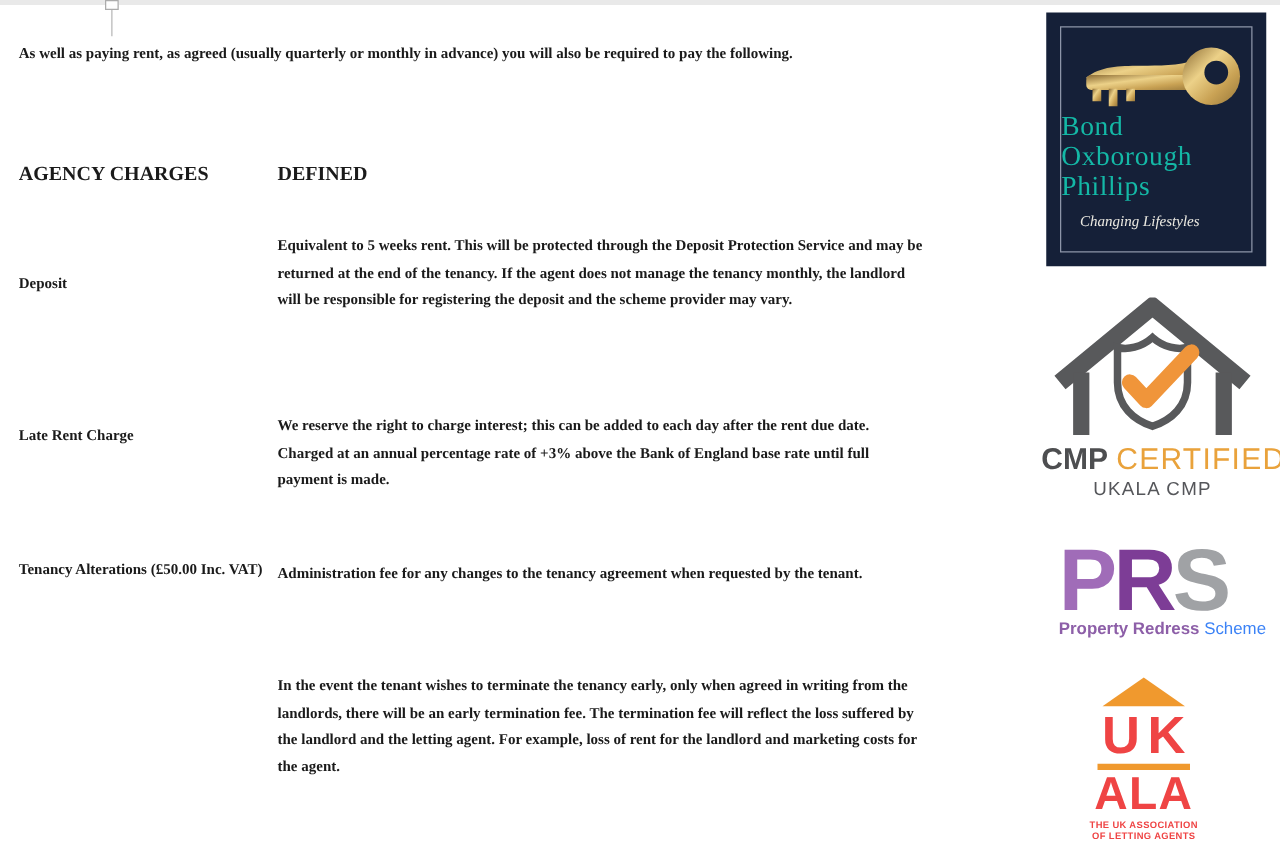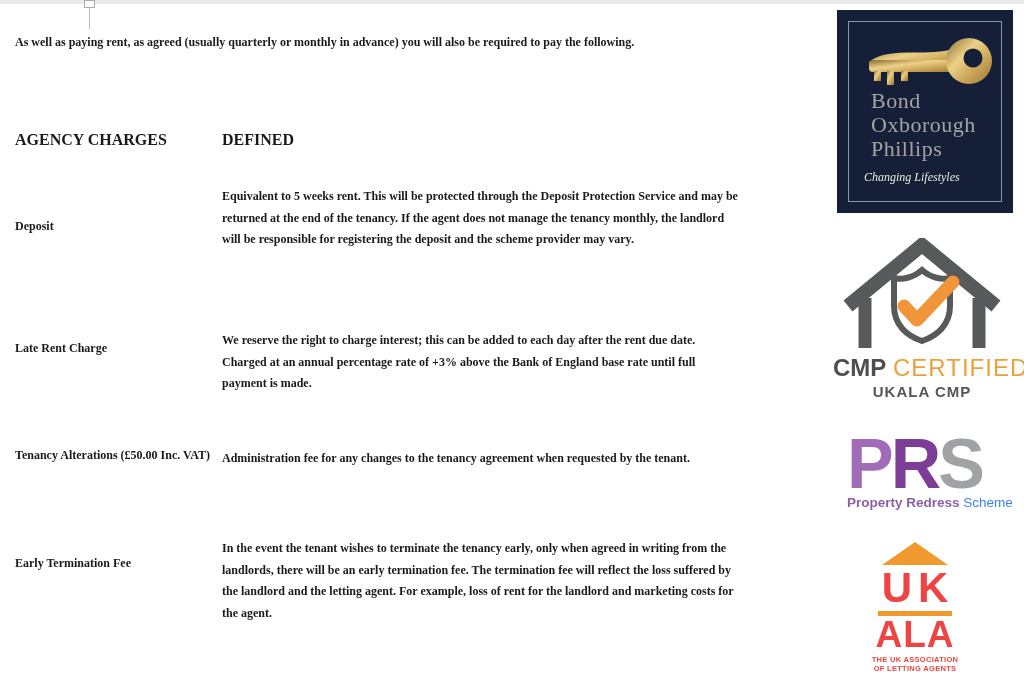--- a/index.html
+++ b/index.html
@@ -22,32 +22,32 @@
   .charge-def { position:absolute; left:222px; width:520px;margin-top:14px; }
   .lbl-1 { top:216px; } .def-1 { top:172px; }
   .lbl-2 { top:338px; } .def-2 { top:316px; }
   .lbl-3 { top:445px; } .def-3 { top:434px; }
   .lbl-4 { top:553px; } .def-4 { top:524px; }
 
   
   .bond { position:absolute; left:837px; top:10px; width:176px; height:203px; background:#152038; }
   .bond-frame { position:absolute; left:11px; top:11px; right:11px; bottom:11px; border:1px solid #8d95a8; }
   .bond-key { position:absolute; left:24px; top:24px; width:132px; height:56px; }
-  .bond-name { position:absolute; left:34px; top:79px; font-size:22px; line-height:24px;
-               letter-spacing:0.5px; color:#a3a3a3; font-weight:400; }
+  .bond-name { position:absolute; left:12px; top:79px; font-size:22px; line-height:24px;
+               letter-spacing:0.5px; color:#14b8a6; font-weight:400; }
   .bond-tagline { position:absolute; left:27px; top:160px; font-size:12px; font-style:italic; color:#eceae2; }
 
   
   .cmp { position:absolute; left:833px; top:238px; width:178px; text-align:center;
          font-family:"Liberation Sans","DejaVu Sans",sans-serif; }
   .cmp-house { width:176px; height:114px; display:block; margin:0 auto; }
   .cmp-title { margin-top:2px; font-size:24px; white-space:nowrap; letter-spacing:0; }
   .cmp-title .b { font-weight:800; color:#4d4e50; }
   .cmp-title .l { font-weight:400; color:#e9a23b; letter-spacing:1px; }
-  .cmp-sub { font-size:15px; font-weight:700; color:#55565a; letter-spacing:1px; margin-top:1px; }
+  .cmp-sub { font-size:15px; font-weight:400; color:#55565a; letter-spacing:1px; margin-top:1px; }
 
   
   .prs { position:absolute; left:847px; top:436px; width:150px;
          font-family:"Liberation Sans","DejaVu Sans",sans-serif; }
   .prs-letters { font-size:70px; font-weight:800; line-height:56px; letter-spacing:-3px; }
   .prs-p { color:#a06cb8; } .prs-r { color:#7d3d96; } .prs-s { color:#a0a2a5; }
   .prs-sub { margin-top:3px; font-size:13.5px; white-space:nowrap; }
   .prs-sub .purple { color:#8d5fa8; font-weight:700; }
   .prs-sub .gray { color:#3b82f6; font-weight:400; }
 
@@ -76,21 +76,20 @@
 
   <div class="doc-text charge-label lbl-1">Deposit</div>
   <div class="doc-text charge-def def-1">Equivalent to 5 weeks rent. This will be protected through the Deposit Protection Service and may be returned at the end of the tenancy. If the agent does not manage the tenancy monthly, the landlord will be responsible for registering the deposit and the scheme provider may vary.</div>
 
   <div class="doc-text charge-label lbl-2">Late Rent Charge</div>
   <div class="doc-text charge-def def-2">We reserve the right to charge interest; this can be added to each day after the rent due date. Charged at an annual percentage rate of +3% above the Bank of England base rate until full payment is made.</div>
 
   <div class="doc-text charge-label lbl-3">Tenancy Alterations (£50.00 Inc. VAT)</div>
   <div class="doc-text charge-def def-3">Administration fee for any changes to the tenancy agreement when requested by the tenant.</div>
 
-  <div class="doc-text charge-label lbl-4">Early Termination Fee</div>
   <div class="doc-text charge-def def-4">In the event the tenant wishes to terminate the tenancy early, only when agreed in writing from the landlords, there will be an early termination fee. The termination fee will reflect the loss suffered by the landlord and the letting agent. For example, loss of rent for the landlord and marketing costs for the agent.</div>
 
   <div class="bond">
     <div class="bond-frame"></div>
     <svg class="bond-key" viewBox="0 0 132 56">
       <defs>
         <linearGradient id="gold" x1="0" y1="0" x2="1" y2="1">
           <stop offset="0" stop-color="#8a6a33"></stop>
           <stop offset="0.38" stop-color="#ecd188"></stop>
           <stop offset="0.68" stop-color="#c9a254"></stop>

